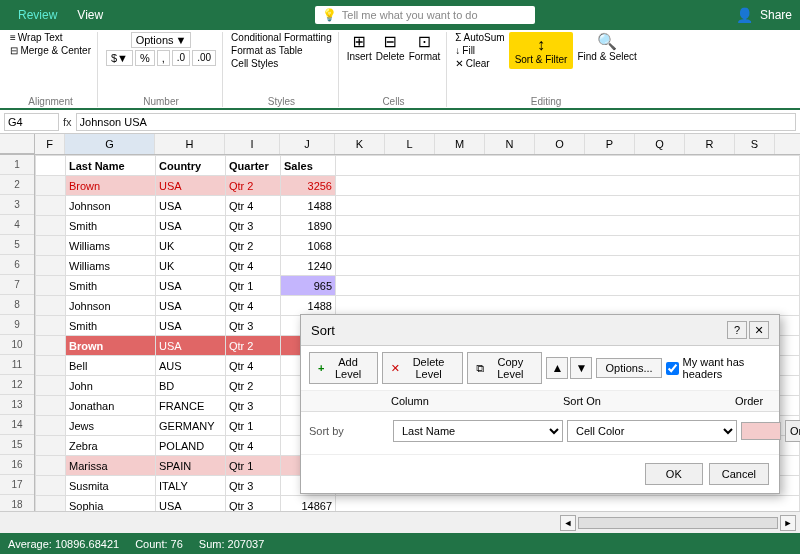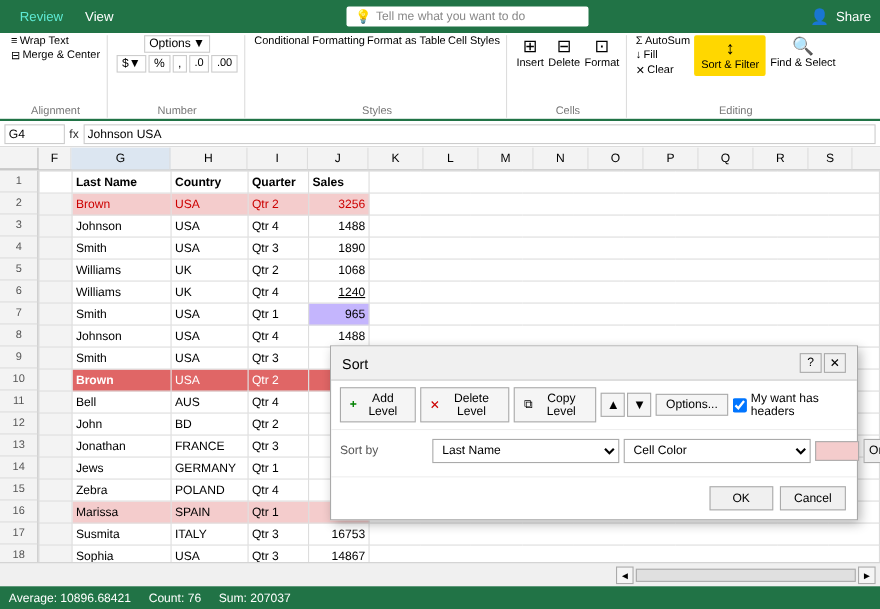--- a/index.html
+++ b/index.html
@@ -66,21 +66,21 @@
         <span style="cursor:pointer; border:1px solid #ccc; padding:1px 4px; font-size:11px;">$▼</span>
         <span style="cursor:pointer; border:1px solid #ccc; padding:1px 4px; font-size:11px;">%</span>
         <span style="cursor:pointer; border:1px solid #ccc; padding:1px 4px; font-size:11px;">,</span>
         <span style="cursor:pointer; border:1px solid #ccc; padding:1px 4px; font-size:10px;">.0</span>
         <span style="cursor:pointer; border:1px solid #ccc; padding:1px 4px; font-size:10px;">.00</span>
       </div>
       <div style="font-size:10px; color:#777; margin-top:auto;">Number</div>
     </div>
 
     <div style="display:flex; flex-direction:column; align-items:center; padding:0 6px; border-right:1px solid #ddd; height:75px; justify-content:center; gap:2px;">
-      <div style="display:flex; flex-direction:row; gap:2px;">
+      <div style="display:flex; flex-direction:column; gap:2px;">
         <div style="font-size:10px; cursor:pointer;">Conditional Formatting</div>
         <div style="font-size:10px; cursor:pointer;">Format as Table</div>
         <div style="font-size:10px; cursor:pointer;">Cell Styles</div>
       </div>
       <div style="font-size:10px; color:#777; margin-top:auto;">Styles</div>
     </div>
 
     <div style="display:flex; flex-direction:column; align-items:center; padding:0 6px; border-right:1px solid #ddd; height:75px; justify-content:center; gap:2px;">
       <div style="display:flex; gap:4px;">
         <div style="font-size:10px; cursor:pointer; display:flex; flex-direction:column; align-items:center;">
@@ -226,21 +226,21 @@
           <td style="background:white; height:20px; border:1px solid #ddd; font-size:11px; padding:0 3px;">Qtr 2</td>
           <td style="background:white; height:20px; border:1px solid #ddd; font-size:11px; padding:0 3px; text-align:right;">1068</td>
           <td colspan="10" style="border:1px solid #ddd; background:white;"></td>
         </tr>
 
         <tr>
           <td style="width:30px; height:20px; border:1px solid #ddd; background:#f3f3f3;"></td>
           <td style="background:white; height:20px; border:1px solid #ddd; font-size:11px; padding:0 3px;">Williams</td>
           <td style="background:white; height:20px; border:1px solid #ddd; font-size:11px; padding:0 3px;">UK</td>
           <td style="background:white; height:20px; border:1px solid #ddd; font-size:11px; padding:0 3px;">Qtr 4</td>
-          <td style="background:white; height:20px; border:1px solid #ddd; font-size:11px; padding:0 3px; text-align:right;text-decoration:underline;">1240</td>
+          <td style="background:white; height:20px; border:1px solid #ddd; font-size:11px; padding:0 3px; text-align:right;">1240</td>
           <td colspan="10" style="border:1px solid #ddd; background:white;"></td>
         </tr>
 
         <tr>
           <td style="width:30px; height:20px; border:1px solid #ddd; background:#f3f3f3;"></td>
           <td style="background:white; height:20px; border:1px solid #ddd; font-size:11px; padding:0 3px;">Smith</td>
           <td style="background:white; height:20px; border:1px solid #ddd; font-size:11px; padding:0 3px;">USA</td>
           <td style="background:white; height:20px; border:1px solid #ddd; font-size:11px; padding:0 3px;">Qtr 1</td>
           <td style="background:#c4b5fd; height:20px; border:1px solid #ddd; font-size:11px; padding:0 3px; text-align:right;">965</td>
           <td colspan="10" style="border:1px solid #ddd; background:white;"></td>
@@ -377,20 +377,26 @@
         <button style="width:22px; height:22px; border:1px solid #aaa; background:#f5f5f5; cursor:pointer; font-size:12px;">▲</button>
         <button style="width:22px; height:22px; border:1px solid #aaa; background:#f5f5f5; cursor:pointer; font-size:12px;">▼</button>
       </div>
       <button class="dialog-btn">Options...</button>
       <div style="margin-left:auto; display:flex; align-items:center; gap:4px;">
         <input type="checkbox" checked="" style="cursor: pointer;">
         <label style="font-size:11px;">My want has headers</label>
       </div>
     </div>
 
+    <div style="display:grid; grid-template-columns:80px 170px 170px 150px; gap:2px; padding:4px 8px; background:#f8f8f8; border-bottom:1px solid #ddd;">
+      <div style="font-size:11px; font-weight:500;"></div>
+      <div style="font-size:11px; font-weight:500;">Column</div>
+      <div style="font-size:11px; font-weight:500;">Sort On</div>
+      <div style="font-size:11px; font-weight:500;">Order</div>
+    </div>
 
     <div style="display:grid; grid-template-columns:80px 170px 170px 150px; gap:4px; padding:8px 8px; align-items:center;">
       <div style="font-size:11px; color:#555;">Sort by</div>
       <select class="sort-select">
         <option>Last Name</option>
       </select>
       <select class="sort-select">
         <option>Cell Color</option>
       </select>
       <div style="display:flex; align-items:center; gap:4px;">

